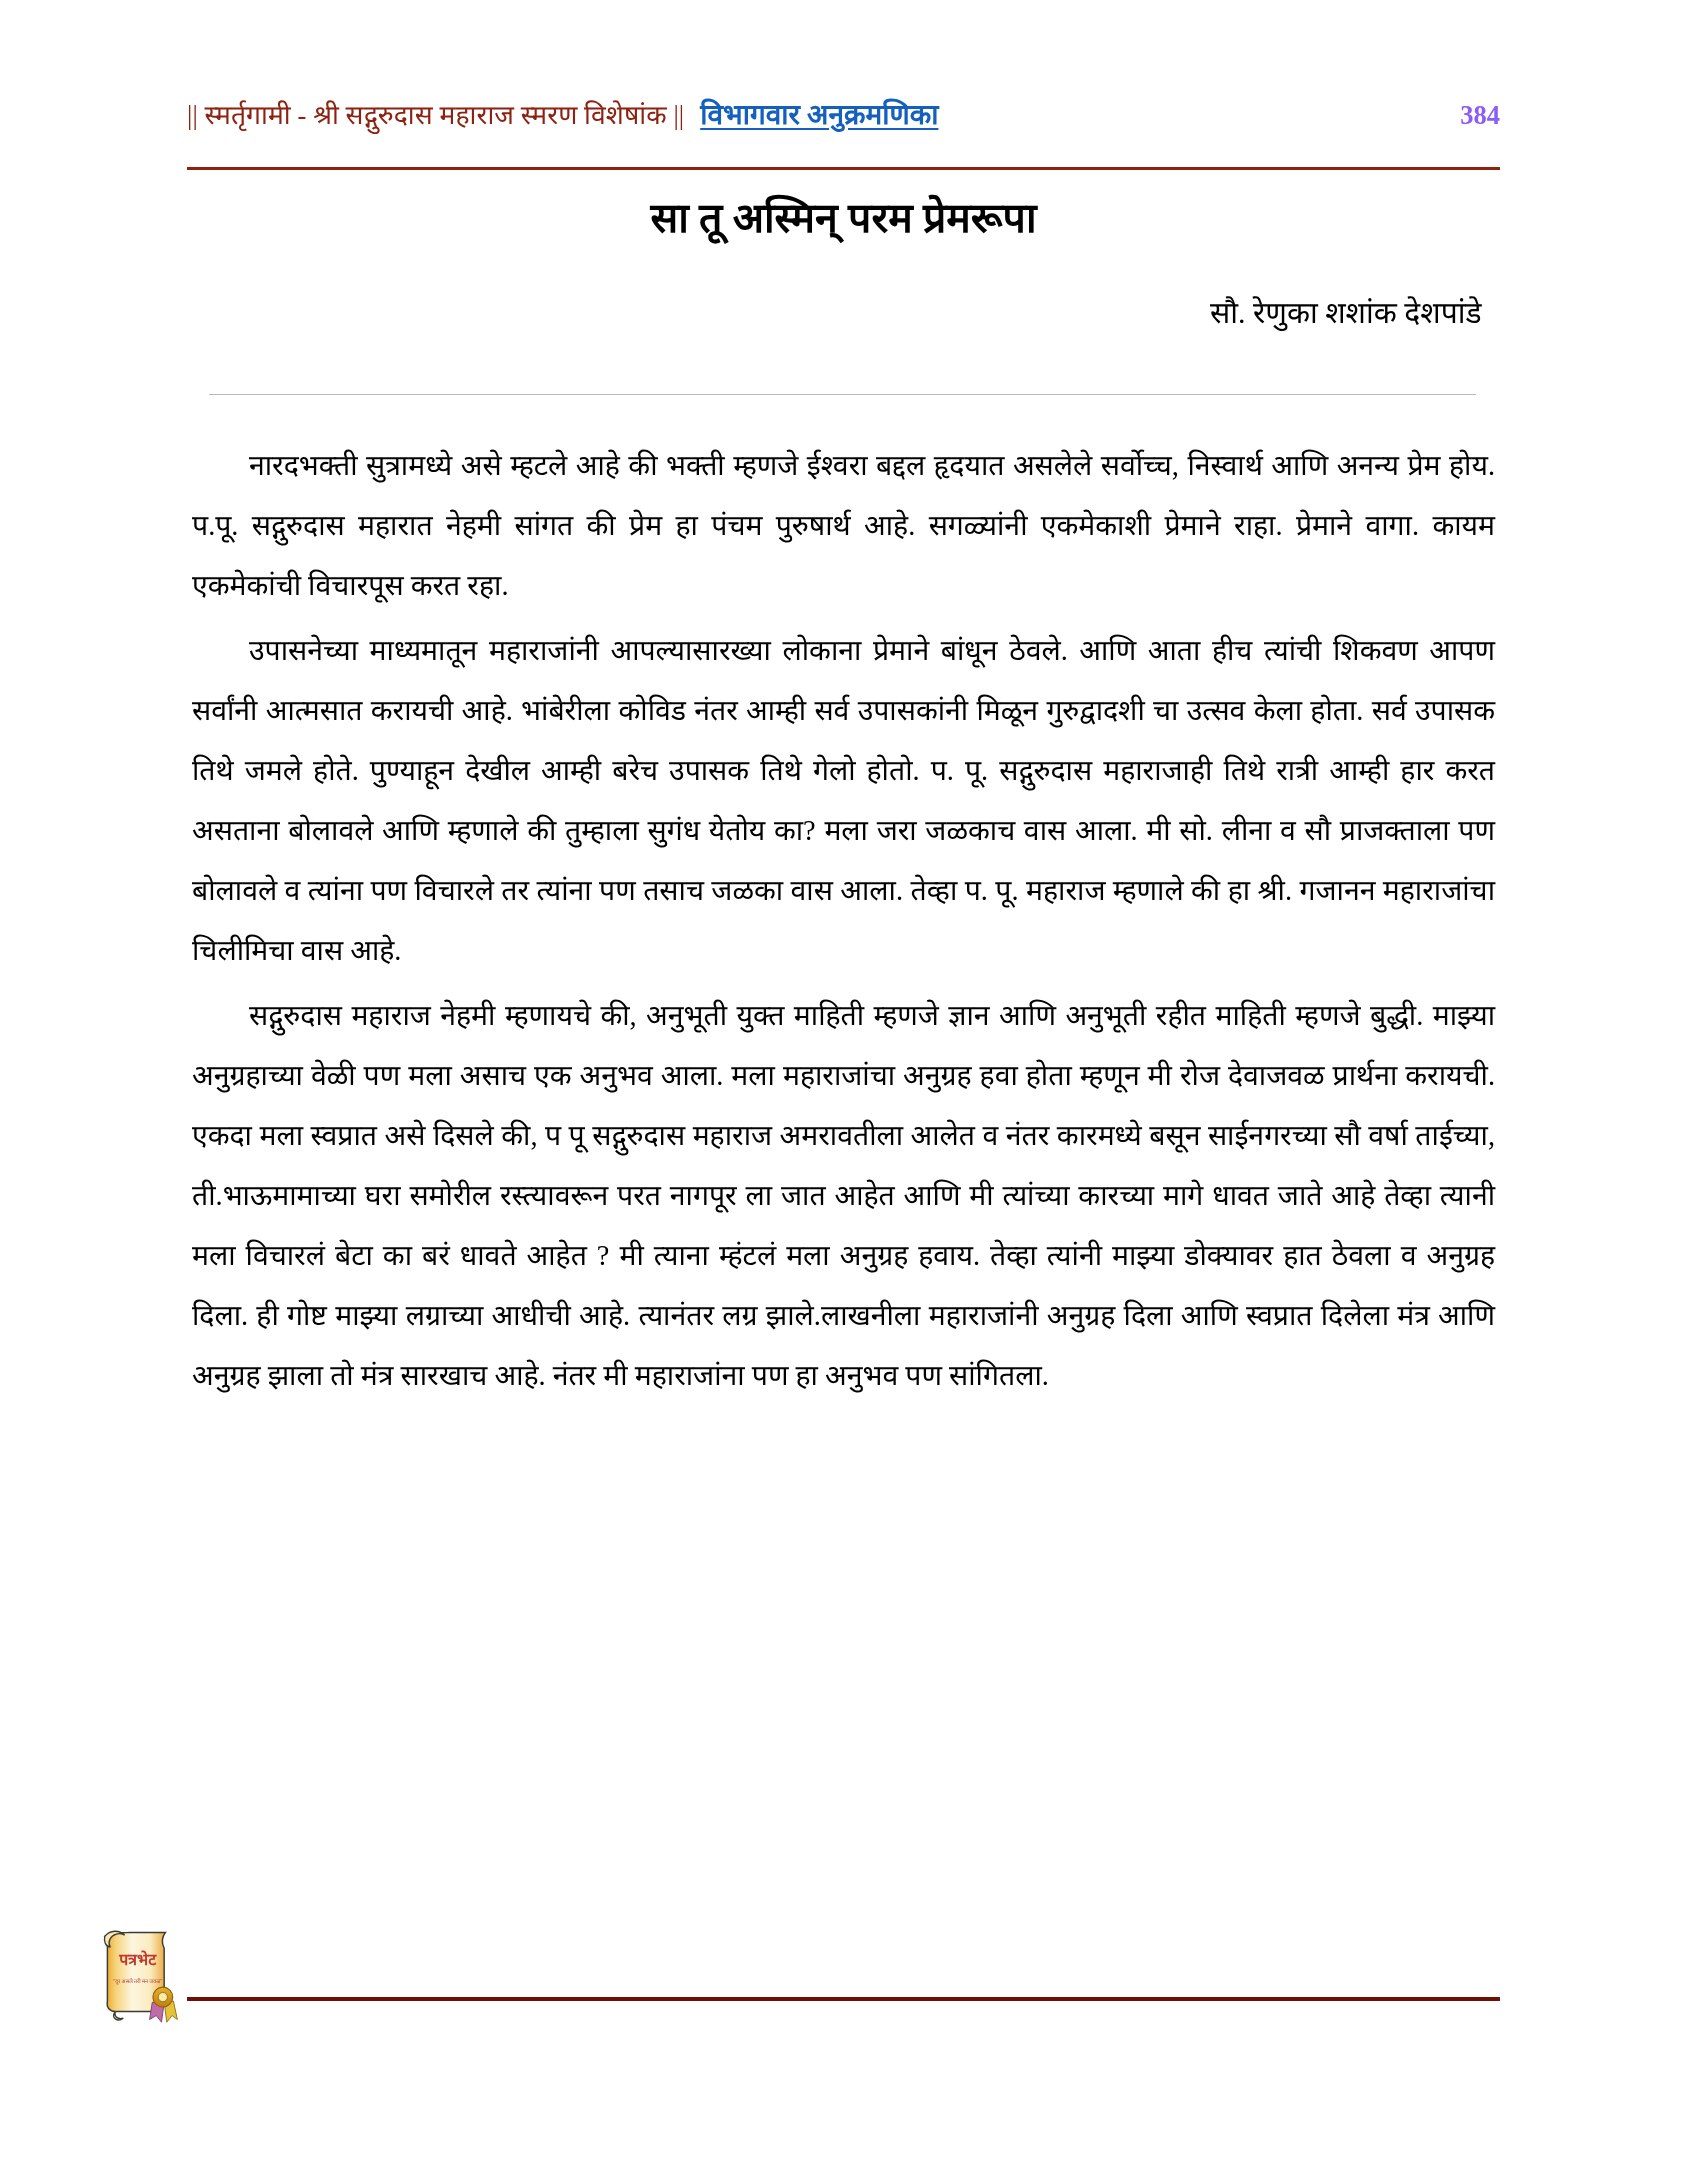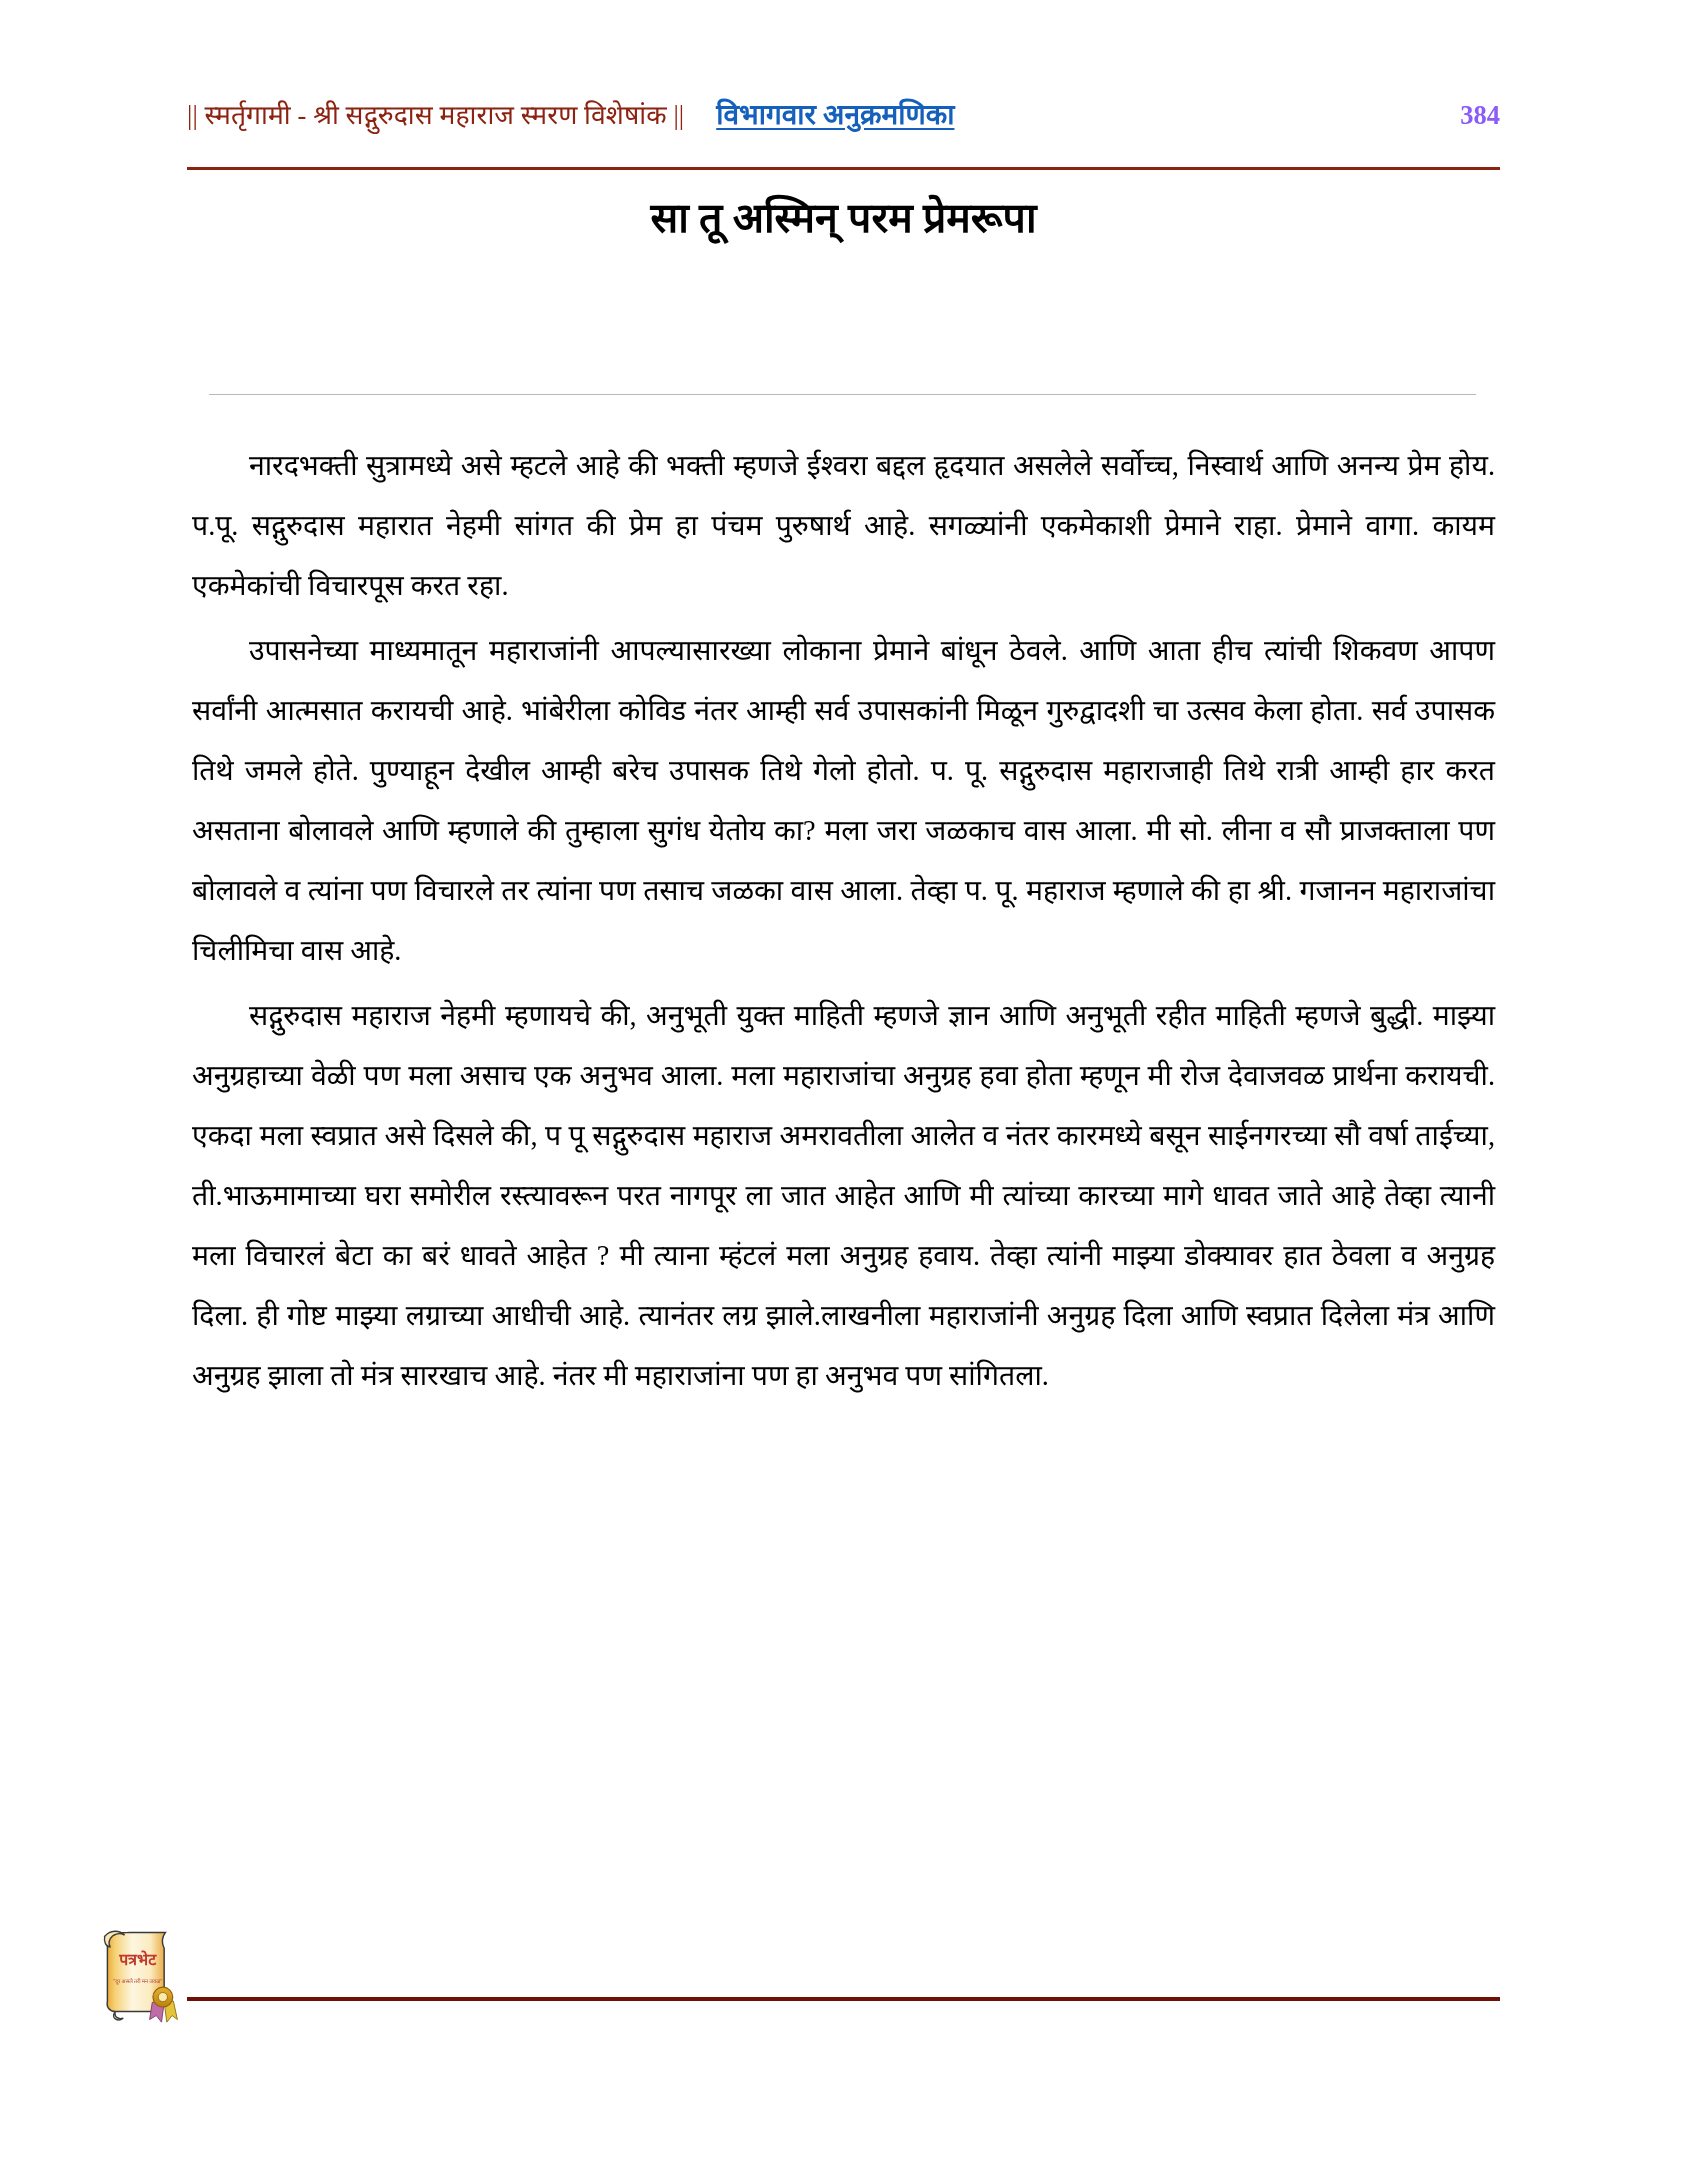--- a/index.html
+++ b/index.html
@@ -39,21 +39,21 @@
     color: #8C2311;
     letter-spacing: 0.1px;
     white-space: nowrap;
   }
   .header-link {
     font-size: 28px;
     font-weight: bold;
     color: #1560BD;
     text-decoration: underline;
     text-underline-offset: 4px;
-    margin-left: 32px;
+    margin-left: 16px;
     white-space: nowrap;
     cursor: pointer;
   }
   .header-pageno {
     font-size: 26.5px;
     font-weight: bold;
     color: #8b5cf6;
     margin-left: auto;
     white-space: nowrap;
   }
@@ -157,20 +157,21 @@
 
   <div class="header-row">
     <span class="header-title">|| स्मर्तृगामी - श्री सद्गुरुदास महाराज स्मरण विशेषांक ||</span>
     <a class="header-link">विभागवार अनुक्रमणिका</a>
     <span class="header-pageno">384</span>
   </div>
   <div class="header-rule"></div>
 
   <div class="article-title">सा तू अस्मिन् परम प्रेमरूपा</div>
 
+  <div class="article-author">सौ. रेणुका शशांक देशपांडे</div>
 
   <div class="title-rule"></div>
 
   <div class="body-text">
     <p>नारदभक्ती सुत्रामध्ये असे म्हटले आहे की भक्ती म्हणजे ईश्वरा बद्दल हृदयात असलेले सर्वोच्च, निस्वार्थ आणि अनन्य प्रेम होय. प.पू. सद्गुरुदास महारात नेहमी सांगत की प्रेम हा पंचम पुरुषार्थ आहे. सगळ्यांनी एकमेकाशी प्रेमाने राहा. प्रेमाने वागा. कायम एकमेकांची विचारपूस करत रहा.</p>
     <p>उपासनेच्या माध्यमातून महाराजांनी आपल्यासारख्या लोकाना प्रेमाने बांधून ठेवले. आणि आता हीच त्यांची शिकवण आपण सर्वांनी आत्मसात करायची आहे. भांबेरीला कोविड नंतर आम्ही सर्व उपासकांनी मिळून गुरुद्वादशी चा उत्सव केला होता. सर्व उपासक तिथे जमले होते. पुण्याहून देखील आम्ही बरेच उपासक तिथे गेलो होतो. प. पू. सद्गुरुदास महाराजाही तिथे रात्री आम्ही हार करत असताना बोलावले आणि म्हणाले की तुम्हाला सुगंध येतोय का? मला जरा जळकाच वास आला. मी सो. लीना व सौ प्राजक्ताला पण बोलावले व त्यांना पण विचारले तर त्यांना पण तसाच जळका वास आला. तेव्हा प. पू. महाराज म्हणाले की हा श्री. गजानन महाराजांचा चिलीमिचा वास आहे.</p>
     <p>सद्गुरुदास  महाराज नेहमी म्हणायचे की, अनुभूती युक्त माहिती म्हणजे ज्ञान आणि अनुभूती रहीत माहिती म्हणजे बुद्धी. माझ्या अनुग्रहाच्या वेळी पण मला असाच एक अनुभव आला. मला महाराजांचा अनुग्रह हवा होता  म्हणून मी रोज देवाजवळ प्रार्थना करायची. एकदा मला स्वप्रात असे दिसले की, प पू सद्गुरुदास महाराज अमरावतीला आलेत व नंतर कारमध्ये बसून साईनगरच्या सौ वर्षा ताईच्या, ती.भाऊमामाच्या घरा समोरील रस्त्यावरून परत  नागपूर ला जात आहेत आणि मी त्यांच्या कारच्या मागे धावत जाते आहे तेव्हा त्यानी मला विचारलं बेटा का बरं धावते आहेत ? मी त्याना म्हंटलं मला अनुग्रह हवाय. तेव्हा त्यांनी माझ्या डोक्यावर हात ठेवला व अनुग्रह दिला. ही गोष्ट  माझ्या लग्राच्या आधीची आहे. त्यानंतर लग्र झाले.लाखनीला महाराजांनी अनुग्रह दिला आणि स्वप्रात दिलेला मंत्र आणि अनुग्रह झाला तो मंत्र सारखाच आहे. नंतर मी महाराजांना पण हा अनुभव पण सांगितला.</p>
   </div>
 
   <div class="footer-rule"></div>

